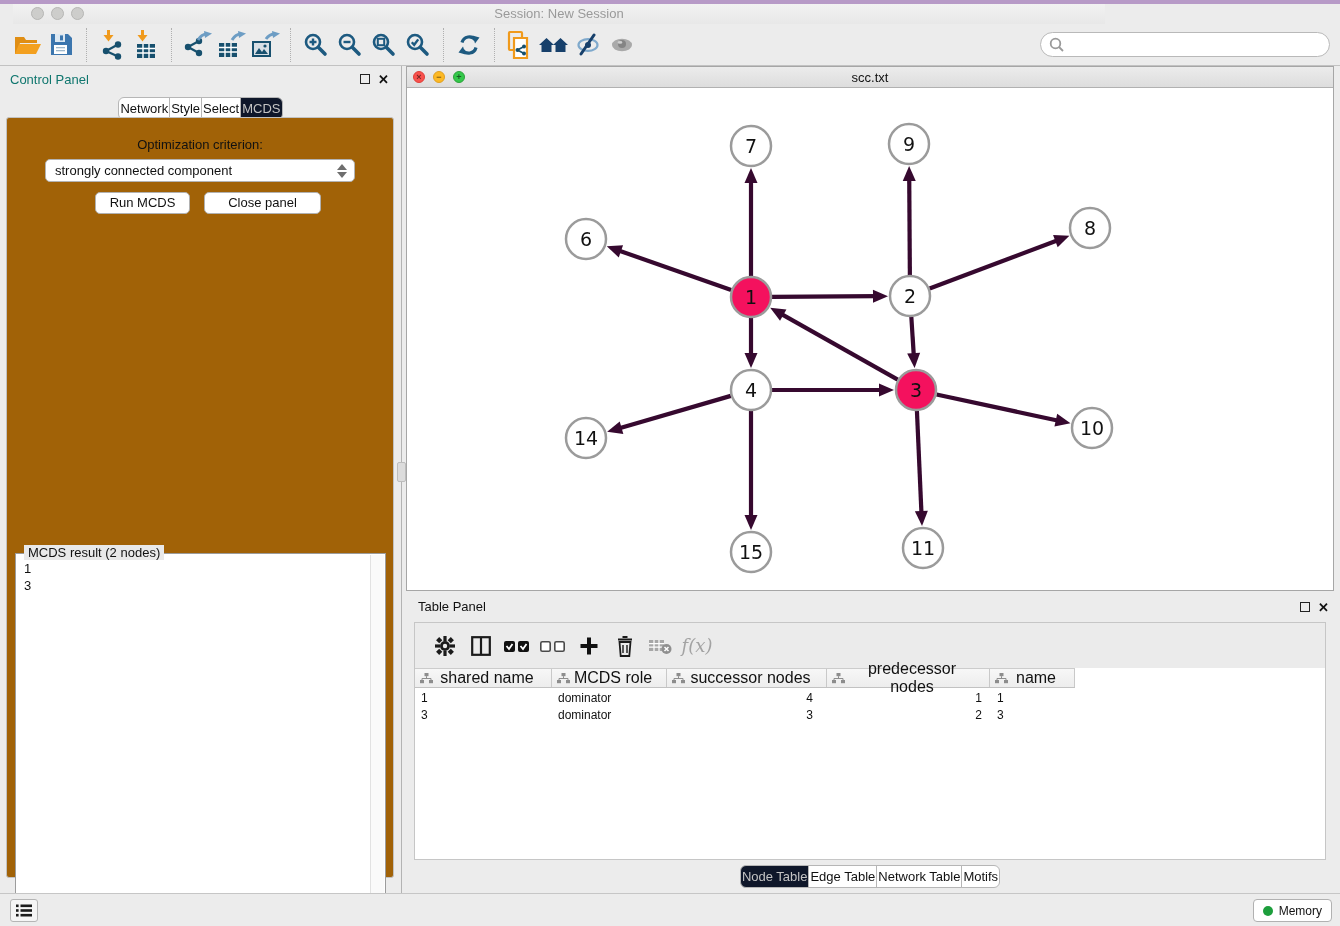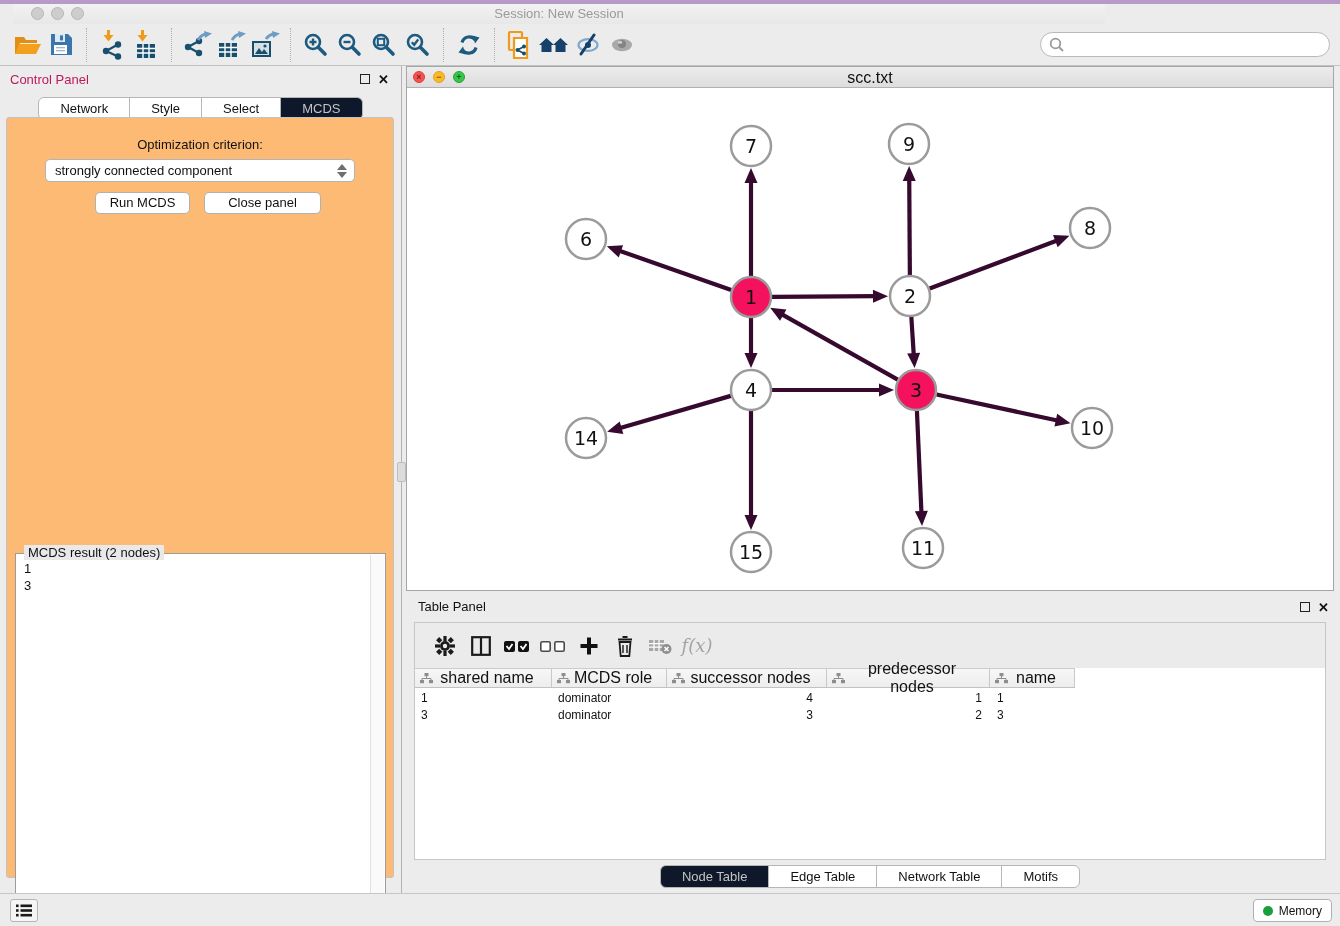--- a/index.html
+++ b/index.html
@@ -16,50 +16,50 @@
 
   #toolbar { position:absolute; left:0; top:24px; width:1340px; height:42px; background:#ececec; border-bottom:1px solid #c2c2c2; display:flex; align-items:center; padding-left:10px; }
   .tb-btn { width:34px; height:34px; display:flex; align-items:center; justify-content:center; flex:0 0 auto; }
   .tb-sep { width:1px; height:34px; border-left:1px dotted #b0b0b0; margin:0 8px; flex:0 0 auto; }
   #search-wrap { position:absolute; right:10px; top:8px; width:290px; height:25px; background:#fff; border:1px solid #b9b9b9; border-radius:13px; display:flex; align-items:center; padding-left:8px; }
   #search-input { border:none; outline:none; background:transparent; flex:1; font-size:13px; height:20px; margin-left:4px; }
 
   
   #control-panel { position:absolute; left:0; top:66px; width:401px; height:814px; }
   #cp-header { position:absolute; left:0; top:0; width:100%; height:28px; }
-  #cp-title { position:absolute; left:10px; top:6px; font-size:13px; color:#be185d; }
+  #cp-title { position:absolute; left:10px; top:6px; font-size:13px; color:#0f766e; }
   .float-icon { position:absolute; width:10px; height:10px; border:1.6px solid #222; }
   .close-icon { position:absolute; font-size:13px; font-weight:bold; color:#111; line-height:12px; }
   #cp-tabs { position:absolute; left:0; right:0; top:31px; display:flex; justify-content:center; }
-  .seg-tab { background:#fff; border:1px solid #b6b6b6; font-size:13px; padding:3px 21px; margin-left:-1px; color:#111; }
+  .seg-tab { background:#fff; border:1px solid #b6b6b6; font-size:13px; padding:3px 1px; margin-left:-1px; color:#111; }
   .seg-tab:first-child { border-radius:6px 0 0 6px; margin-left:0; }
   .seg-tab:last-child { border-radius:0 6px 6px 0; }
   .seg-tab.selected { background:#0f172a; color:#c3c3c3; }
-  #cp-content { position:absolute; left:6px; top:51px; width:388px; height:761px; background:#fdba74; border:1px solid #c2c2c2; border-radius:3px; }
+  #cp-content { position:absolute; left:6px; top:51px; width:388px; height:761px; background:#a16207; border:1px solid #c2c2c2; border-radius:3px; }
   #opt-label { position:absolute; left:0; right:0; top:19px; text-align:center; font-size:13px; color:#111; }
   #opt-select { position:absolute; left:38px; top:41px; width:310px; height:23px; background:#fff; border:1px solid #b3b3b3; border-radius:5px; font-size:13px; line-height:21px; padding-left:9px; color:#111; }
   #opt-stepper { position:absolute; right:7px; top:3px; width:10px; height:16px; }
   #opt-stepper .up { position:absolute; top:1px; left:0; width:0; height:0; border-left:5px solid transparent; border-right:5px solid transparent; border-bottom:6px solid #6e6e6e; }
   #opt-stepper .down { position:absolute; bottom:1px; left:0; width:0; height:0; border-left:5px solid transparent; border-right:5px solid transparent; border-top:6px solid #6e6e6e; }
   .mac-btn { position:absolute; height:22px; background:#fff; border:1px solid #b1b1b1; border-radius:5px; font-size:13px; color:#111; text-align:center; line-height:20px; }
   #run-btn { left:88px; top:74px; width:95px; }
   #close-btn { left:197px; top:74px; width:117px; }
   #result-box { position:absolute; left:8px; top:435px; width:371px; height:368px; border:1px solid #9c9c9c; background:#fff; }
   #result-legend { position:absolute; left:8px; top:-9px; background:#e9e9e9; padding:0 4px; font-size:13px; color:#111; }
   #result-text { position:absolute; left:8px; top:6px; font-size:13px; line-height:17px; color:#111; white-space:pre; font-family:"Liberation Sans", sans-serif; }
   #result-scrollbar { position:absolute; right:1px; top:1px; bottom:1px; width:14px; background:#fafafa; border-left:1px solid #e2e2e2; }
 
   .v-divider { position:absolute; left:401px; top:66px; height:827px; width:1px; background:#b3b3b3; }
   .v-grip { position:absolute; left:397px; top:462px; width:9px; height:20px; background:#dcdcdc; border:1px solid #bdbdbd; border-radius:2px; }
 
   
   #net-window { position:absolute; left:406px; top:66px; width:928px; height:525px; background:#fff; border:1px solid #a6a6a6; }
   #net-titlebar { position:absolute; left:0; top:0; right:0; height:21px; background:linear-gradient(#ececec,#dddddd); border-bottom:1px solid #b1b1b1; }
   .mini-light { position:absolute; top:4px; width:12px; height:12px; border-radius:50%; font-size:9px; line-height:11px; text-align:center; color:rgba(0,0,0,.55); font-weight:bold; }
-  #net-title { position:absolute; left:0; right:0; top:0; text-align:center; font-size:16px; line-height:21px; color:#111; }
+  #net-title { position:absolute; left:0; right:0; top:0; text-align:center; font-size:13px; line-height:21px; color:#111; }
   #net-canvas { position:absolute; left:0; top:21px; width:926px; height:502px; background:#fff; }
   #graph-svg { position:absolute; left:0; top:0; }
 
   
   #table-panel { position:absolute; left:406px; top:595px; width:928px; height:298px; }
   #tp-title { position:absolute; left:12px; top:4px; font-size:13px; color:#111; }
   #tp-container { position:absolute; left:8px; top:27px; width:912px; height:238px; background:#fff; border:1px solid #c6c6c6;padding-left:36px; }
   #tp-toolbar { position:absolute; left:0; top:0; right:0; height:45px; background:#ebebeb; display:flex; align-items:center; padding-left:12px; }
   .tp-btn { width:36px; height:34px; display:flex; align-items:center; justify-content:center; flex:0 0 auto; }
   #fx-label { font-family:"DejaVu Serif", serif; font-style:italic; font-size:18px; color:#a3a3a3; }

